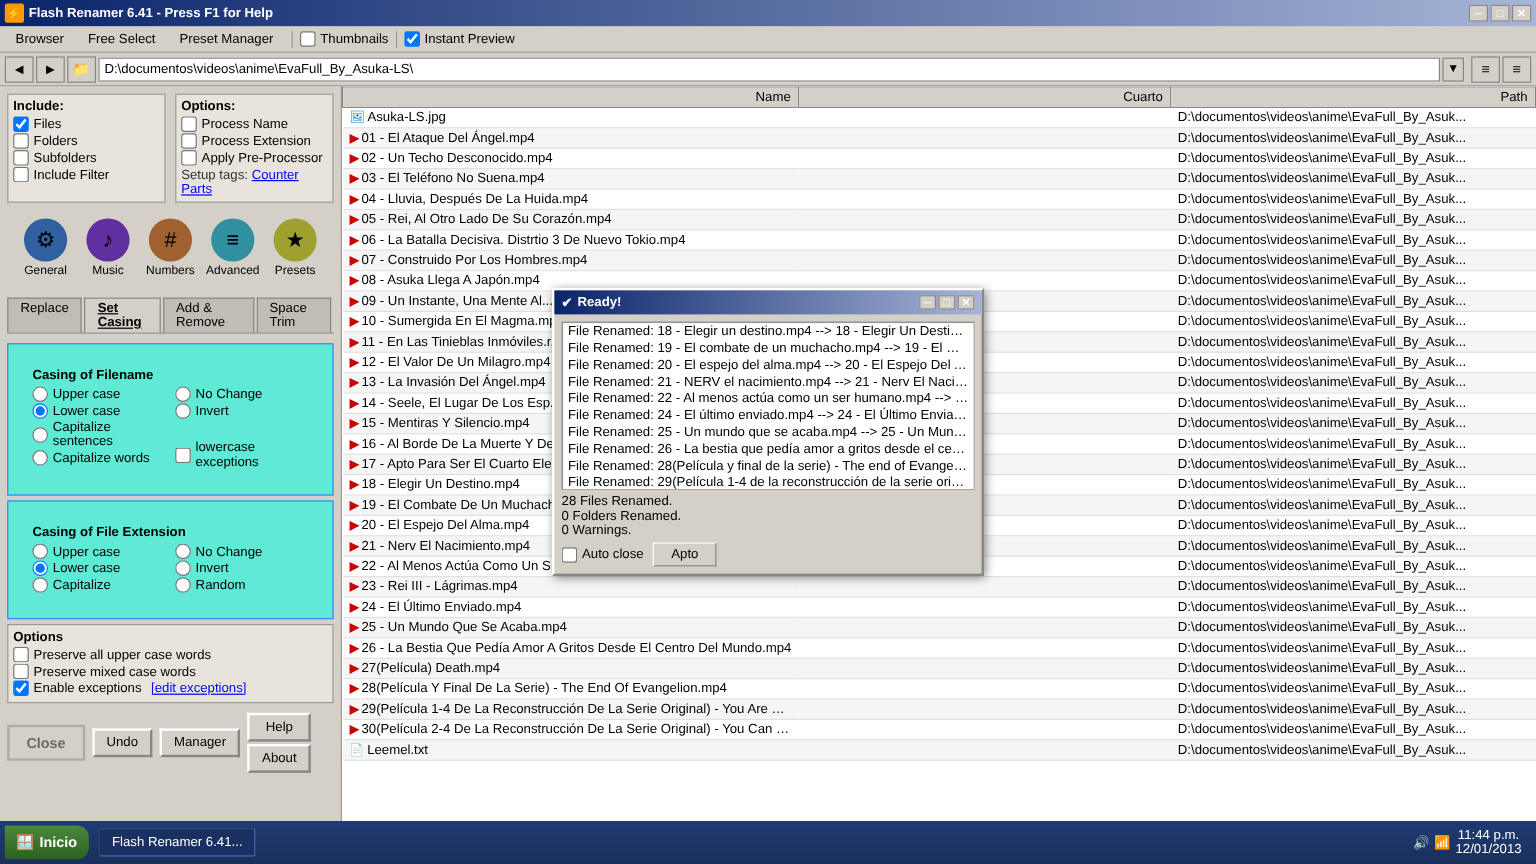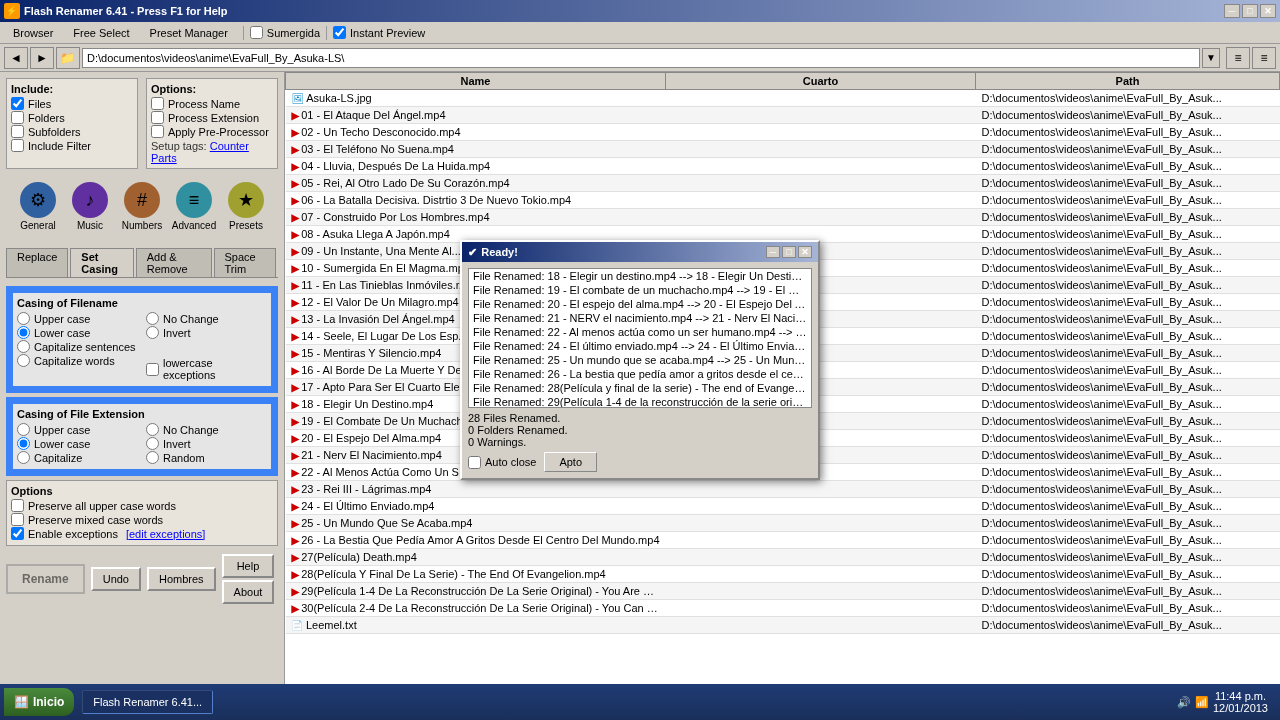--- a/index.html
+++ b/index.html
@@ -135,24 +135,24 @@
     }
     .tab {
       padding: 2px 10px;
       border: 1px solid #888;
       border-bottom: none;
       background: #c0bdb5;
       cursor: pointer;
       font-size: 11px;
       margin-right: 2px;
     }
-    .tab.active { background: #d4d0c8; font-weight: bold; }
-
-    
-    .casing-section { border: 7px solid #3b82f6; padding: 4px; background: #e5e5e5; }
+    .tab.active { background: #d4d0c8; font-weight: bold; text-decoration: underline; }
+
+    
+    .casing-section { border: 1px solid #3b82f6; padding: 20px; background: #5eead4; }
     .radio-row { display: flex; align-items: center; gap: 4px; margin: 1px 0; font-size: 11px; }
     .radio-row input { margin: 0; }
 
     
     .options2-section { border: 1px solid #999; padding: 4px; background: #e8e4dc; }
 
     
     .action-row {
       display: flex; gap: 6px; margin-top: 4px; align-items: center;
     }
@@ -184,22 +184,22 @@
 
     .file-table {
       width: 100%;
       border-collapse: collapse;
       font-size: 11px;
     }
     .file-table th {
       background: #d4d0c8;
       border: 1px solid #888;
       padding: 2px 6px;
-      text-align: center;
-      font-weight: bold;
+      text-align: right;
+      font-weight: normal;
       position: sticky; top: 0;
     }
     .file-table td {
       border-bottom: 1px solid #e0e0e0;
       padding: 2px 6px;
       white-space: nowrap;
       overflow: hidden;
       text-overflow: ellipsis;
     }
     .file-table tr:nth-child(even) { background: #f5f5f5; }
@@ -338,21 +338,21 @@
   </div>
 </div>
 
 <div class="menu-bar">
   <div class="menu-item">Browser</div>
   <div class="menu-item">Free Select</div>
   <div class="menu-item">Preset Manager</div>
   <div class="menu-separator"></div>
   <label class="checkbox-inline">
     <input type="checkbox" style="">
-    <span>Sumergida</span>
+    <span>Thumbnails</span>
   </label>
   <div class="menu-separator"></div>
   <label class="checkbox-inline">
     <input type="checkbox" checked="" style="">
     <span>Instant Preview</span>
   </label>
 </div>
 
 <div class="toolbar">
   <div class="toolbar-btn">◄</div>
@@ -525,23 +525,23 @@
         <span>Preserve mixed case words</span>
       </div>
       <div class="cb-row">
         <input type="checkbox" checked="" style="">
         <span>Enable exceptions</span>
         <span class="setup-link" style="margin-left:4px;">[edit exceptions]</span>
       </div>
     </div>
 
     <div class="action-row">
-      <button class="rename-btn" style="opacity:0.5;">Rename</button>
+      <button class="rename-btn" style="opacity:0.5;">Close</button>
       <button class="action-btn">Undo</button>
-      <button class="action-btn">Hombres</button>
+      <button class="action-btn">Manager</button>
       <div style="display:flex; flex-direction:column; gap:2px;">
         <button class="action-btn">Help</button>
         <button class="action-btn">About</button>
       </div>
     </div>
 
   </div>
 
   <div class="right-panel">
     <table class="file-table">

